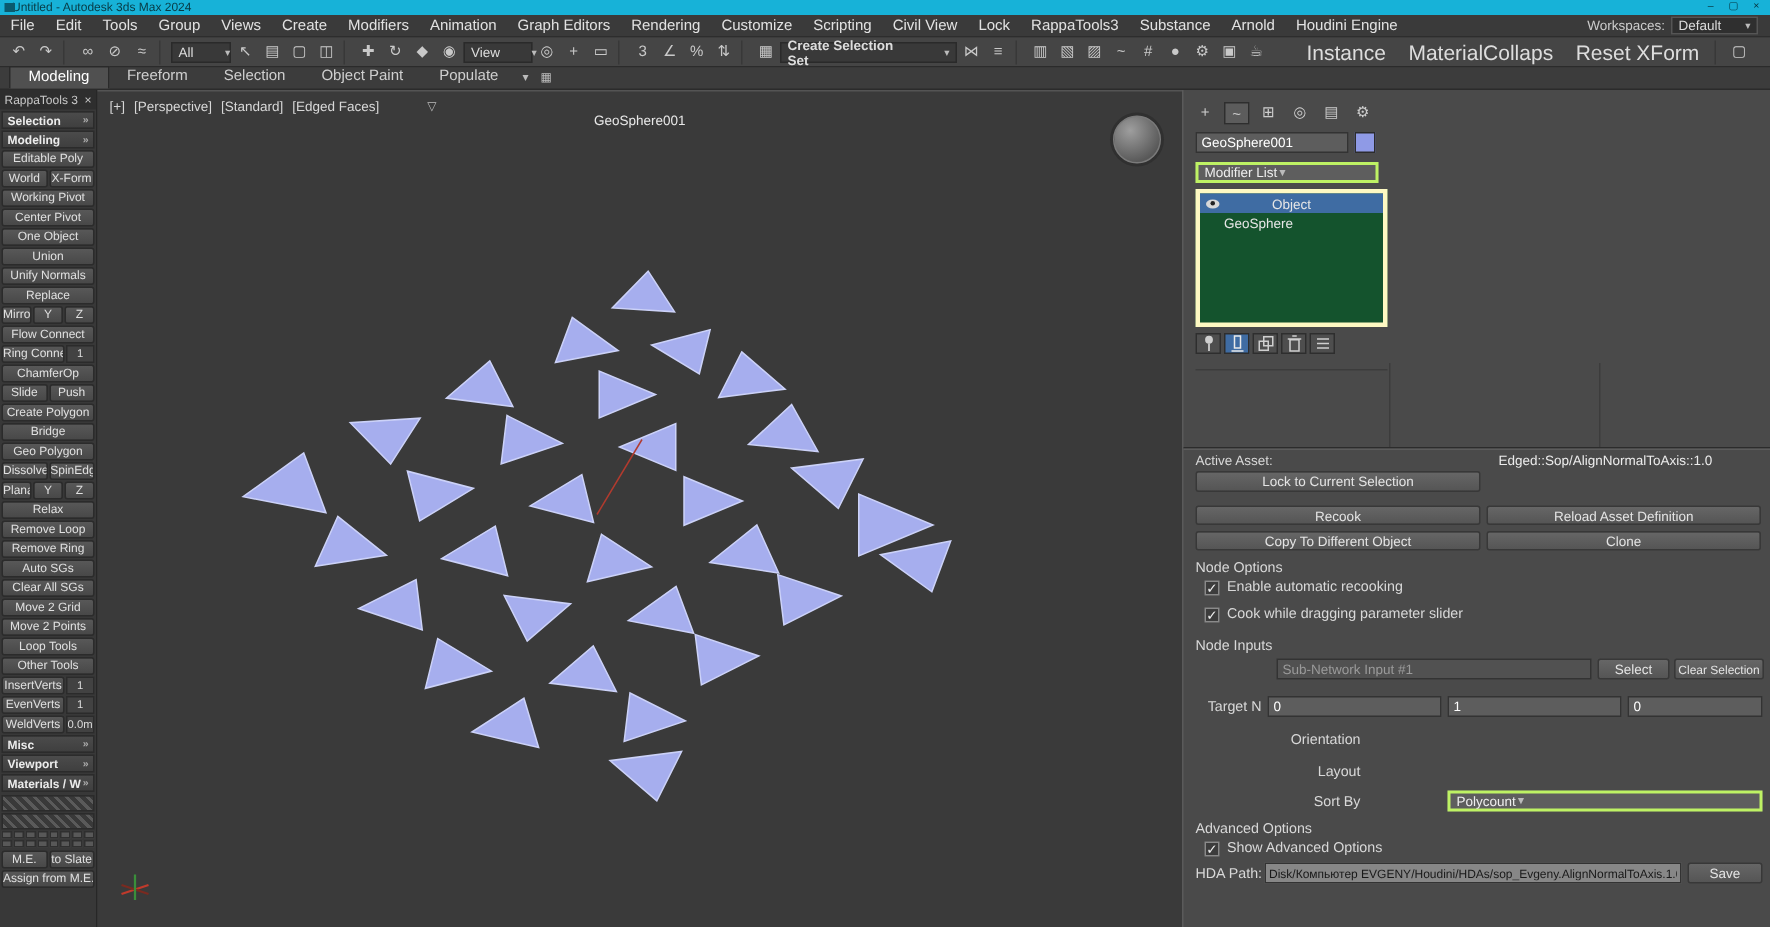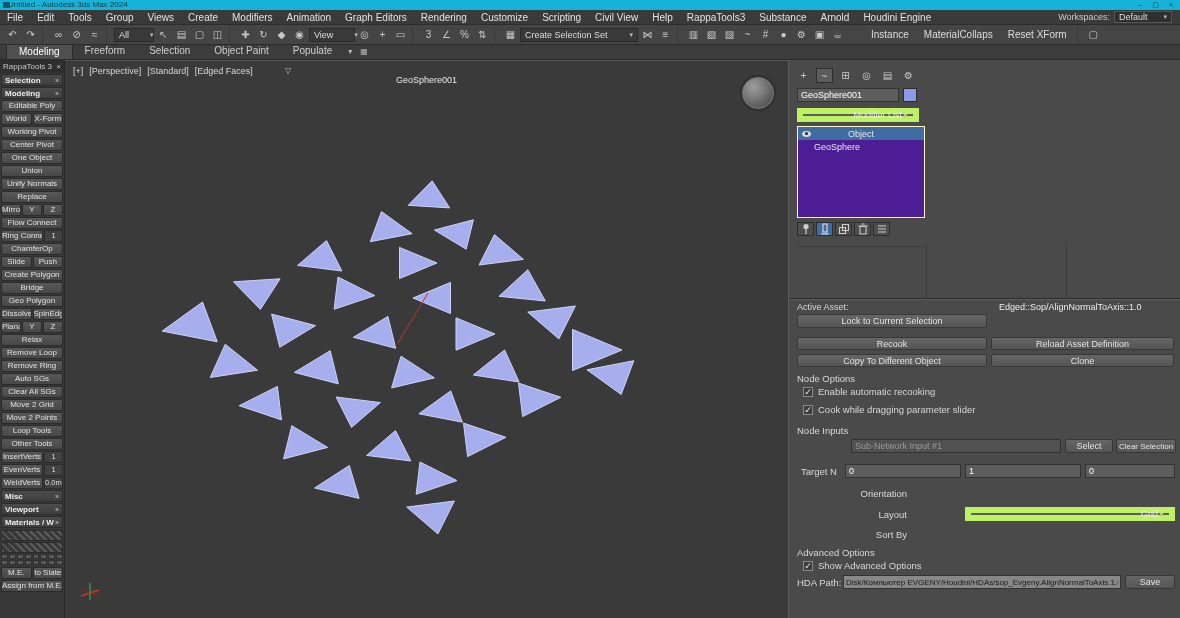--- a/index.html
+++ b/index.html
@@ -15,21 +15,21 @@
 #menubar-items{display:flex}
 .menu-item{padding:0 7px;line-height:15px;white-space:nowrap}
 #workspaces{margin-left:auto;display:flex;align-items:center;gap:4px;padding-right:8px;font-size:9px;color:#ccc}
 #workspace-dd{background:#2f2f2f;border:1px solid #555;height:12px;padding:0 4px;font-size:9px;color:#ddd;min-width:58px;display:flex;align-items:center;justify-content:space-between;gap:6px}
 
 #toolbar{left:0;top:25px;width:1180px;height:20px;background:#454545;display:flex;align-items:center;padding:0 4px;gap:1px;border-bottom:1px solid #2b2b2b;position:absolute}
 .tb-icon{width:17px;height:16px;font-size:10px;line-height:16px;text-align:center;color:#c9c9c9;flex:none}
 .tb-sep{width:5px;height:16px;border-left:1px solid #383838;margin:0 2px;flex:none}
 .tb-dd{height:14px;background:#393939;border:1px solid #2a2a2a;display:flex;align-items:center;font-size:9px;color:#ddd;padding:0 4px;justify-content:space-between;gap:21px;flex:none}
 .dd-arrow{font-size:7px;color:#bbb}
-.tb-text{font-size:10px;color:#ddd;padding:0 7px;height:16px;line-height:16px;flex:none}
+.tb-text{font-size:14px;color:#ddd;padding:0 7px;height:16px;line-height:16px;flex:none}
 
 #ribbon{left:0;top:45px;width:1180px;height:15px;background:#3c3c3c;display:flex;align-items:flex-end;padding-left:6px;border-bottom:1px solid #2b2b2b;position:absolute}
 .ribbon-tab{font-size:10px;color:#cfcfcf;padding:0 12px;line-height:14px;white-space:nowrap}
 .ribbon-tab.active{background:#505050;color:#fff;border:1px solid #2a2a2a;border-bottom:none}
 .ribbon-extra{font-size:8px;color:#bbb;padding:0 4px;line-height:14px}
 
 #sidebar{left:0;top:60px;width:65px;height:558px;background:#383838;border-right:1px solid #272727;position:absolute;overflow:hidden}
 #sidebar-title{height:13px;background:#2e2e2e;color:#c8c8c8;display:flex;align-items:center;justify-content:space-between;padding:0 3px;font-size:8px}
 .sb-header{height:12px;margin:1px 1px 0;background:linear-gradient(#4b4b4b,#3f3f3f);border:1px solid #2b2b2b;color:#ececec;display:flex;align-items:center;justify-content:space-between;padding:0 3px;font-size:8px;font-weight:bold;white-space:nowrap;overflow:hidden}
 .sb-arr{font-size:7px;color:#aaa}
@@ -47,25 +47,25 @@
 #viewport-object-label{position:absolute;left:0;top:14px;width:100%;text-align:center;font-size:9px;color:#e8e8e8;z-index:3}
 #nav-sphere{position:absolute;right:14px;top:16px;width:32px;height:32px;border-radius:50%;background:radial-gradient(circle at 35% 30%,#9e9e9e,#585858 75%);border:1px solid #7a7a7a;box-shadow:0 0 0 2px rgba(20,20,20,.25)}
 #viewport svg.canvas{position:absolute;left:0;top:0}
 
 #rightpanel{left:788px;top:60px;width:392px;height:558px;background:#4a4a4a;border-left:1px solid #5a5a5a;position:absolute;font-size:9.5px}
 .rp{position:absolute}
 .cp-icon{width:17px;height:15px;text-align:center;line-height:15px;font-size:10px;color:#ccc}
 .cp-icon.active{background:#5c5c5c;border:1px solid #2e2e2e}
 .field{background:#5d5d5d;border:1px solid #333;color:#fff;font-size:9px;padding:0 3px;font-family:inherit}
 .hbtn{background:linear-gradient(#666,#555);border:1px solid #383838;border-radius:2px;color:#e4e4e4;font-size:9px;text-align:center;overflow:hidden;white-space:nowrap}
-.hdd{background:#5e5e5e;border:6px solid #bef264;color:#eee;font-size:9px;display:flex;align-items:center;justify-content:flex-end;padding:0 4px}
+.hdd{background:#5e5e5e;border:2px solid #bef264;color:#eee;font-size:9px;display:flex;align-items:center;justify-content:flex-start;padding:0 4px}
 .hlabel{color:#d8d8d8;font-size:9.5px;white-space:nowrap}
 .hcb{display:flex;align-items:center;gap:5px;color:#d8d8d8;font-size:9.5px;white-space:nowrap}
 .cbbox{width:10px;height:10px;background:#3c3c3c;border:1px solid #8a8a8a;color:#eee;font-size:9px;line-height:9px;text-align:center;flex:none}
-#modifier-stack{background:#4c1d95;border:1px solid #fef9c3}
+#modifier-stack{background:#14532d;border:3px solid #fef9c3}
 .stack-row{height:13px;display:flex;align-items:center;font-size:9px;color:#e6e6e6}
 .stack-row.selected{background:var(--sel,#3f6ca3)}
 .eye-wrap{width:16px;display:flex;justify-content:center;flex:none}
 .eye{width:9px;height:6px;border-radius:50%;background:#d8d8d8;position:relative}
 .eye::after{content:'';position:absolute;left:3px;top:1.5px;width:3px;height:3px;border-radius:50%;background:#222}
 .stack-label{flex:1}
 .stack-row.selected .stack-label{text-align:center;padding-right:16px}
 .stk-btn{width:17px;height:14px;background:#4e4e4e;border:1px solid #2e2e2e;display:flex;align-items:center;justify-content:center}
 .stk-btn.active{background:var(--sel,#3f6ca3)}
 </style>
@@ -86,21 +86,21 @@
       <span class="menu-item">Group</span>
       <span class="menu-item">Views</span>
       <span class="menu-item">Create</span>
       <span class="menu-item">Modifiers</span>
       <span class="menu-item">Animation</span>
       <span class="menu-item">Graph Editors</span>
       <span class="menu-item">Rendering</span>
       <span class="menu-item">Customize</span>
       <span class="menu-item">Scripting</span>
       <span class="menu-item">Civil View</span>
-      <span class="menu-item">Help</span>
+      <span class="menu-item">Lock</span>
       <span class="menu-item">RappaTools3</span>
       <span class="menu-item">Substance</span>
       <span class="menu-item">Arnold</span>
       <span class="menu-item">Houdini Engine</span>
     </div>
   <div id="workspaces">
     <span>Workspaces:</span>
     <span id="workspace-dd">
       <span>Default</span>
       <span class="dd-arrow">▾</span>
@@ -136,21 +136,21 @@
     <span class="tb-icon">◎</span>
     <span class="tb-icon">+</span>
     <span class="tb-icon">▭</span>
     <span class="tb-sep"></span>
     <span class="tb-icon">3</span>
     <span class="tb-icon">∠</span>
     <span class="tb-icon">%</span>
     <span class="tb-icon">⇅</span>
     <span class="tb-sep"></span>
     <span class="tb-icon">▦</span>
-    <span class="tb-dd" style="width: 118px;">
+    <span class="tb-dd" style="width: 118px; font-weight: bold;">
       <span>Create Selection Set</span>
       <span class="dd-arrow">▾</span>
     </span>
     <span class="tb-icon">⋈</span>
     <span class="tb-icon">≡</span>
     <span class="tb-sep"></span>
     <span class="tb-icon">▥</span>
     <span class="tb-icon">▧</span>
     <span class="tb-icon">▨</span>
     <span class="tb-icon">~</span>
@@ -478,34 +478,34 @@
   <div class="rp hcb" style="left:14px;top:344px">
     <span class="cbbox">✓</span>
     <span>Cook while dragging parameter slider</span>
   </div>
 
   <div class="rp hlabel" style="left:8px;top:365px">Node Inputs</div>
   <input class="rp field" style="left: 62px; top: 379px; width: 210px; height: 14px; color: rgb(154, 154, 154); background: rgb(81, 81, 81);" readonly="" value="Sub-Network Input #1">
   <div class="rp hbtn" style="left:276px;top:379px;width:48px;height:14px;line-height:13px">Select</div>
   <div class="rp hbtn" style="left:327px;top:379px;width:60px;height:14px;line-height:13px;font-size:8px">Clear Selection</div>
 
-  <div class="rp hlabel" style="left:8px;top:406px;width:44px;text-align:center">Target N</div>
+  <div class="rp hlabel" style="left:8px;top:406px;width:44px;text-align:right">Target N</div>
   <input class="rp field" style="left: 56px; top: 404px; width: 116px; height: 14px;" readonly="" value="0">
   <input class="rp field" style="left: 176px; top: 404px; width: 116px; height: 14px;" readonly="" value="1">
   <input class="rp field" style="left: 296px; top: 404px; width: 90px; height: 14px;" readonly="" value="0">
 
   <div class="rp hlabel" style="left:0;top:428px;width:118px;text-align:right">Orientation</div>
 
   <div class="rp hlabel" style="left:0;top:449px;width:118px;text-align:right">Layout</div>
-  <div class="rp hdd" style="left:176px;top:447px;width:210px;height:14px">
-    <span>Grid</span>
+
+  <div class="rp hlabel" style="left:0;top:469px;width:118px;text-align:right">Sort By</div>
+  <div class="rp hdd" style="left:176px;top:467px;width:210px;height:14px">
+    <span>Polycount</span>
     <span class="dd-arrow">▼</span>
   </div>
-
-  <div class="rp hlabel" style="left:0;top:469px;width:118px;text-align:right">Sort By</div>
 
   <div class="rp hlabel" style="left:8px;top:487px">Advanced Options</div>
   <div class="rp hcb" style="left:14px;top:500px">
     <span class="cbbox">✓</span>
     <span>Show Advanced Options</span>
   </div>
 
   <div class="rp hlabel" style="left:8px;top:517px">HDA Path:</div>
   <input class="rp" style="left: 54px; top: 515px; width: 278px; height: 14px; background: rgb(135, 135, 135); color: rgb(25, 25, 25); font-size: 8px; border: 1px solid rgb(51, 51, 51); padding: 0px 2px; font-family: inherit;" readonly="" value="Disk/Компьютер EVGENY/Houdini/HDAs/sop_Evgeny.AlignNormalToAxis.1.0.hda">
   <div class="rp hbtn" style="left:336px;top:515px;width:50px;height:14px;line-height:13px">Save</div>

